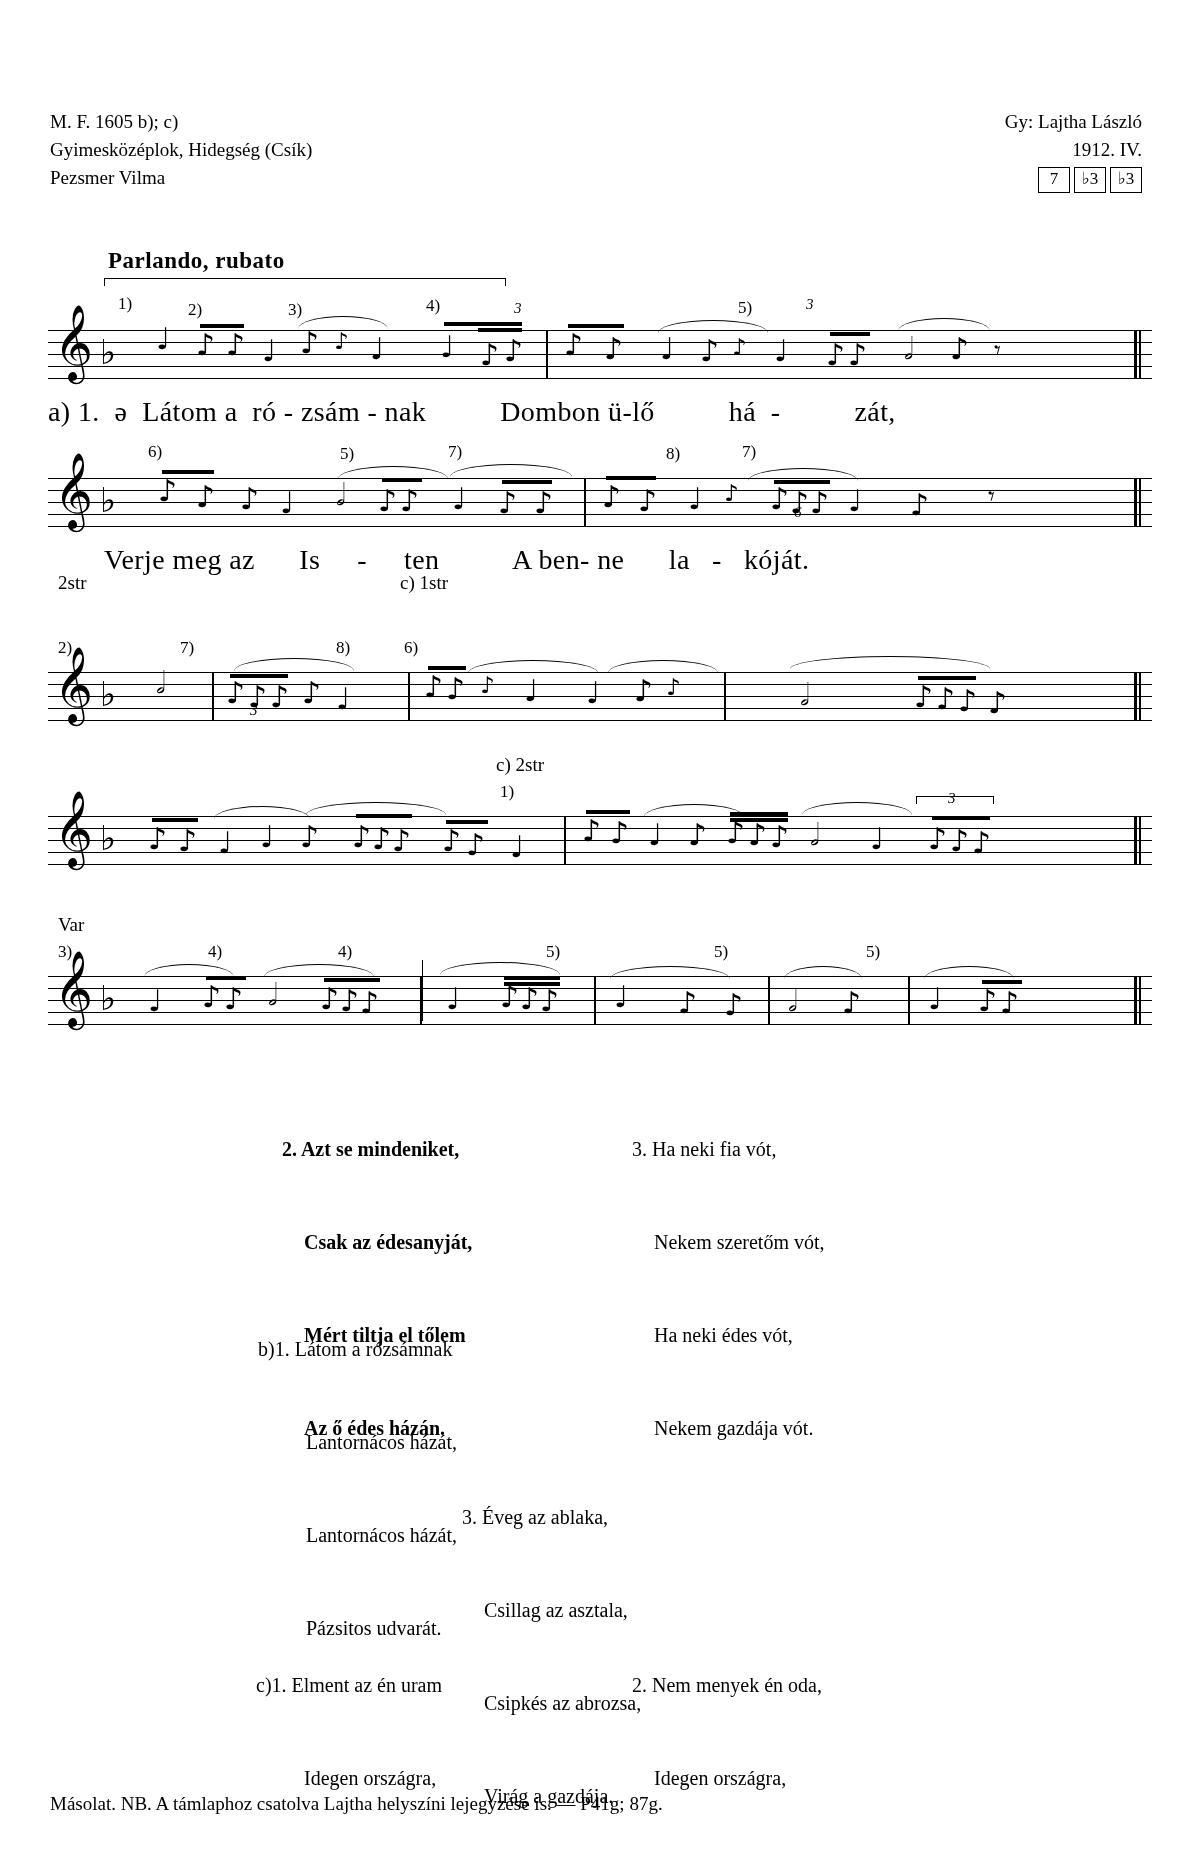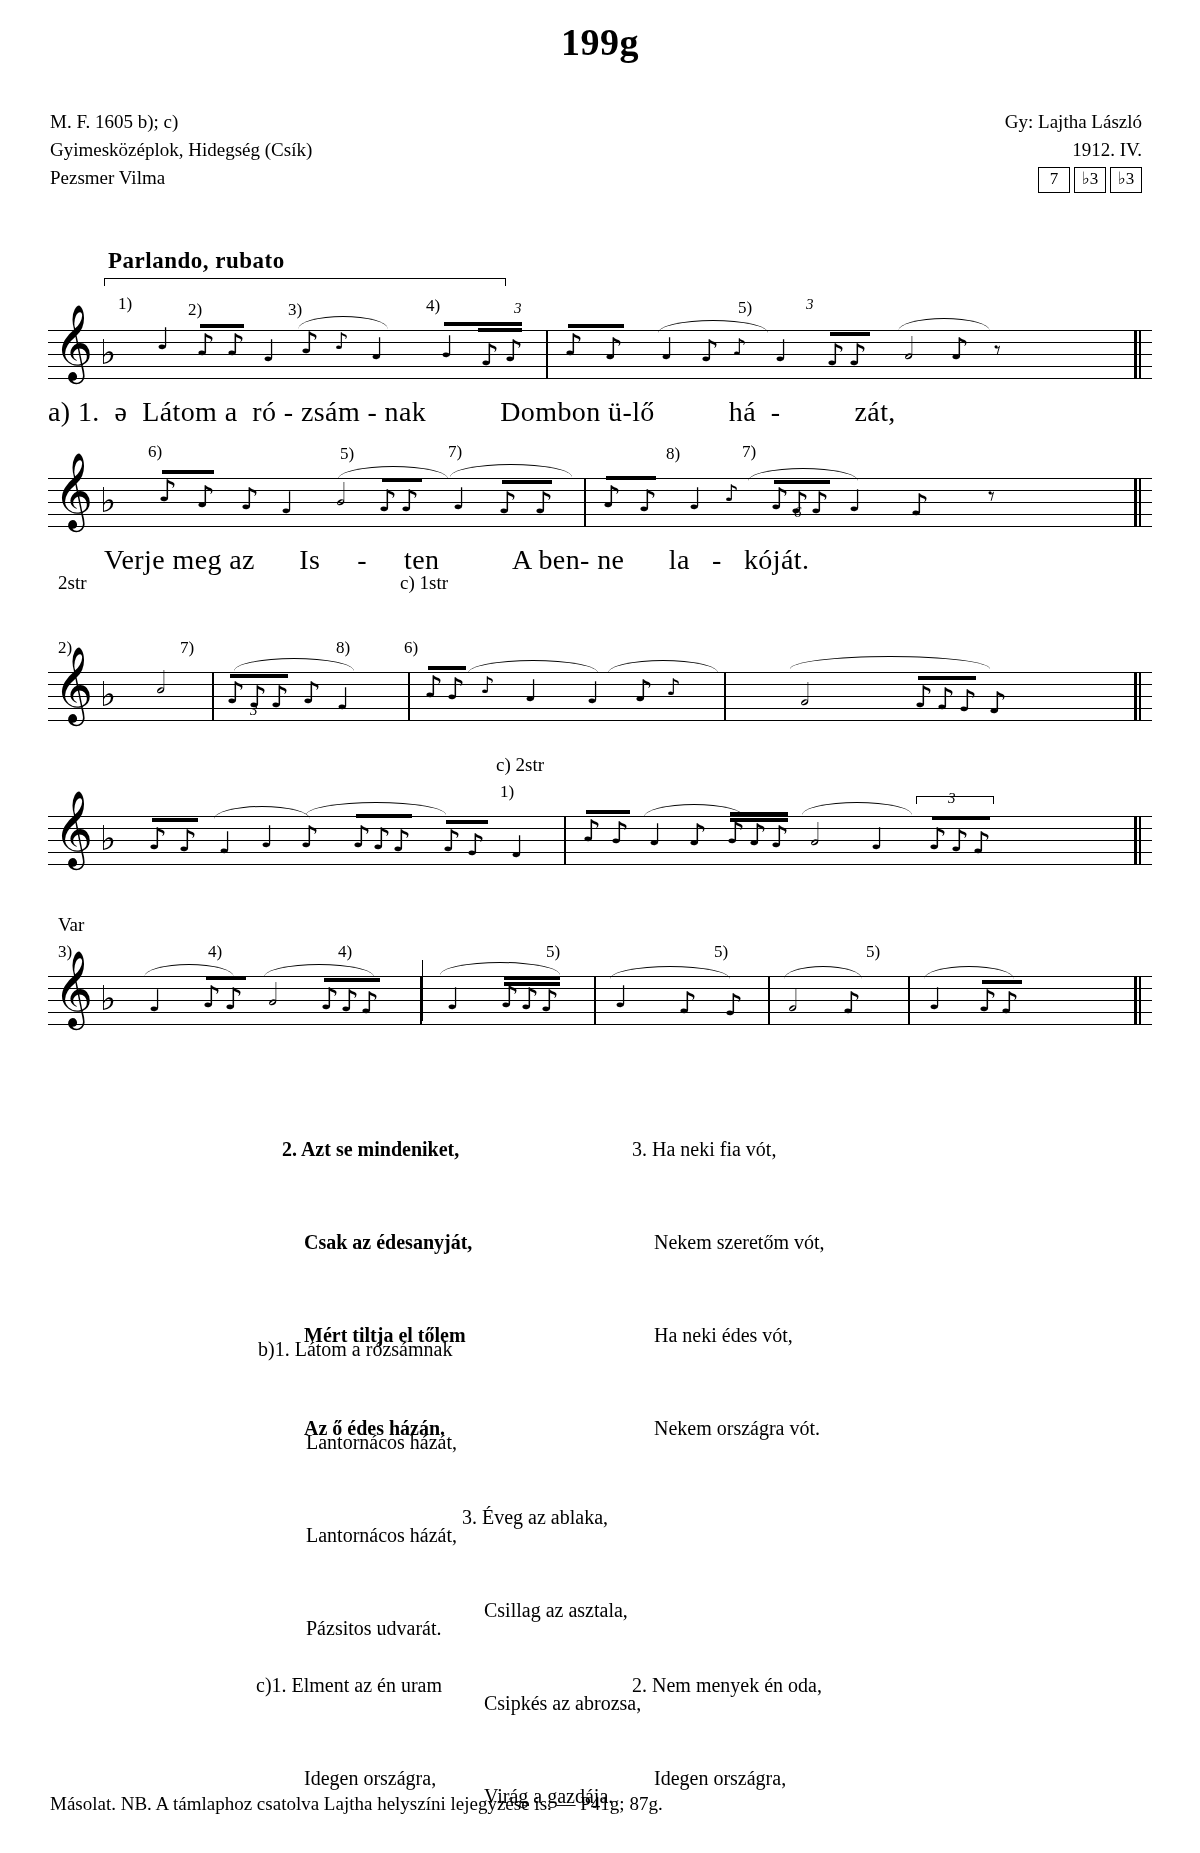--- a/index.html
+++ b/index.html
@@ -205,21 +205,20 @@
     left: 50px;
     bottom: 38px;
     font-size: 19px;
   }
 </style>
 </head>
 <body>
 
 <div class="page">
 
-  <div class="song-number">199g</div>
 
   <div class="header-left">
     <div>M. F. 1605 b); c)</div>
     <div>Gyimesközéplok, Hidegség (Csík)</div>
     <div>Pezsmer Vilma</div>
   </div>
 
   <div class="header-right">
     <div>Gy: Lajtha László</div>
     <div>1912. IV.</div>
@@ -529,21 +528,21 @@
     <span class="hang">2. Azt se mindeniket,</span>
     <span class="hang" style="padding-left:22px;">Csak az édesanyját,</span>
     <span class="hang" style="padding-left:22px;">Mért tiltja el tőlem</span>
     <span class="hang" style="padding-left:22px;">Az ő édes házán.</span>
   </div>
 
   <div class="verse" style="left:632px; top:1072px;">
     <span class="hang">3. Ha neki fia vót,</span>
     <span class="hang" style="padding-left:22px;">Nekem szeretőm vót,</span>
     <span class="hang" style="padding-left:22px;">Ha neki édes vót,</span>
-    <span class="hang" style="padding-left:22px;">Nekem országra vót.</span>
+    <span class="hang" style="padding-left:22px;">Nekem gazdája vót.</span>
   </div>
 
   <div class="verse" style="left:258px; top:1272px;">
     <span class="hang">b)1. Látom a rózsámnak</span>
     <span class="hang" style="padding-left:48px;">Lantornácos házát,</span>
     <span class="hang" style="padding-left:48px;">Lantornácos házát,</span>
     <span class="hang" style="padding-left:48px;">Pázsitos udvarát.</span>
   </div>
 
 

